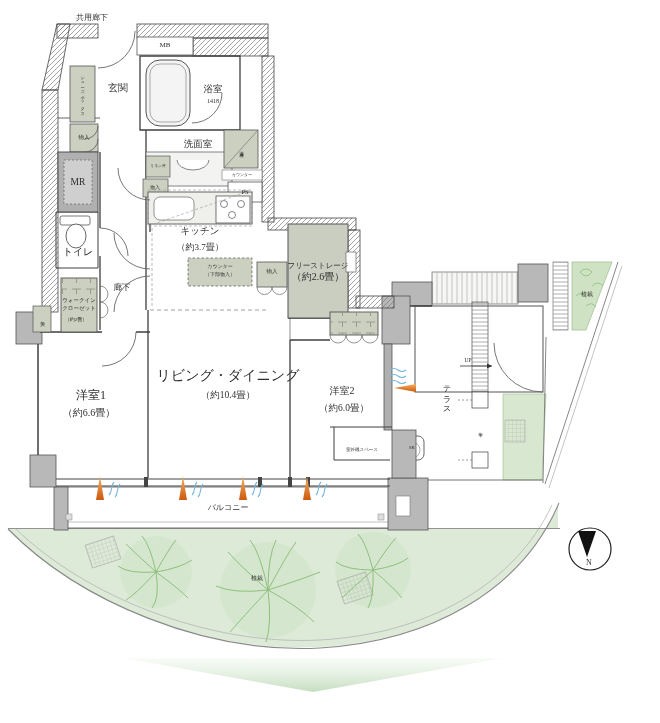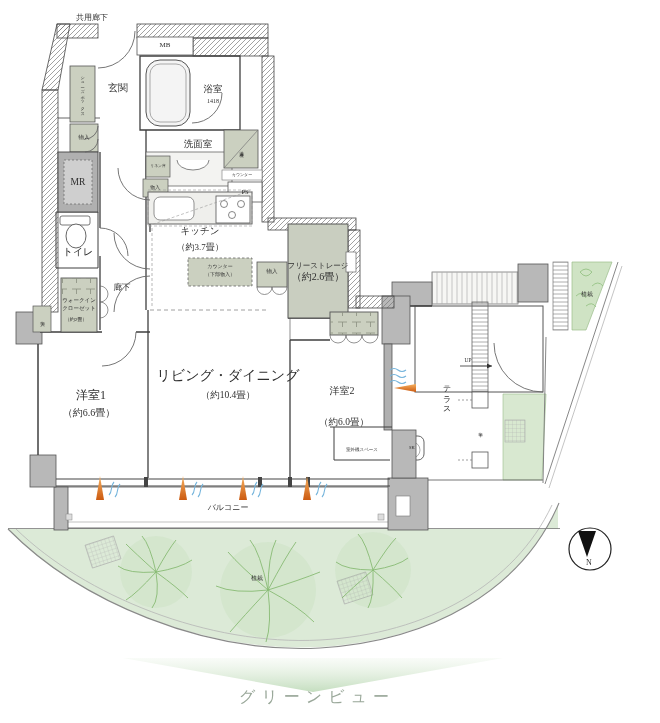--- a/index.html
+++ b/index.html
@@ -256,25 +256,24 @@
 <div class="lb" style="left:318px;top:277px;font-size:10px">（約2.6畳）</div>
 <div class="lb vert" style="left:42px;top:319px;font-size:4.2px">物入</div>
 <div class="lb" style="left:79px;top:301px;font-size:5.5px">ウォークイン</div>
 <div class="lb" style="left:79px;top:309px;font-size:5.5px">クローゼット</div>
 <div class="lb" style="left:76px;top:320px;font-size:5px">（約2畳）</div>
 <div class="lb" style="left:91px;top:395px;font-size:12px">洋室1</div>
 <div class="lb" style="left:89px;top:413px;font-size:10px">（約6.6畳）</div>
 <div class="lb" style="left:228px;top:376px;font-size:14px">リビング・ダイニング</div>
 <div class="lb" style="left:228px;top:396px;font-size:9.5px">（約10.4畳）</div>
 <div class="lb" style="left:342px;top:391px;font-size:10px">洋室2</div>
-<div class="lb" style="left:344px;top:423px;font-size:9.5px">（約6.0畳）</div>
+<div class="lb" style="left:344px;top:409px;font-size:9.5px">（約6.0畳）</div>
 <div class="lb" style="left:362px;top:450px;font-size:4.5px">室外機スペース</div>
 <div class="lb" style="left:412px;top:448px;font-size:4.5px">SK</div>
 <div class="lb vert" style="left:446px;top:395px;font-size:8px">テラス</div>
 <div class="lb" style="left:468px;top:361px;font-size:5.5px">UP</div>
 <div class="lb vert" style="left:480px;top:430px;font-size:4px">物干</div>
 <div class="lb" style="left:587px;top:294px;font-size:6px">植栽</div>
 <div class="lb" style="left:228px;top:508px;font-size:8px">バルコニー</div>
 <div class="lb" style="left:257px;top:578px;font-size:6px">植栽</div>
-<div class="lb greenview" style="left:317px;top:697px;font-size:16px">グリーンビュー</div>
 <div class="lb" style="left:589px;top:563px;font-size:8px">N</div>
 
 </div>
 
 </body></html>

